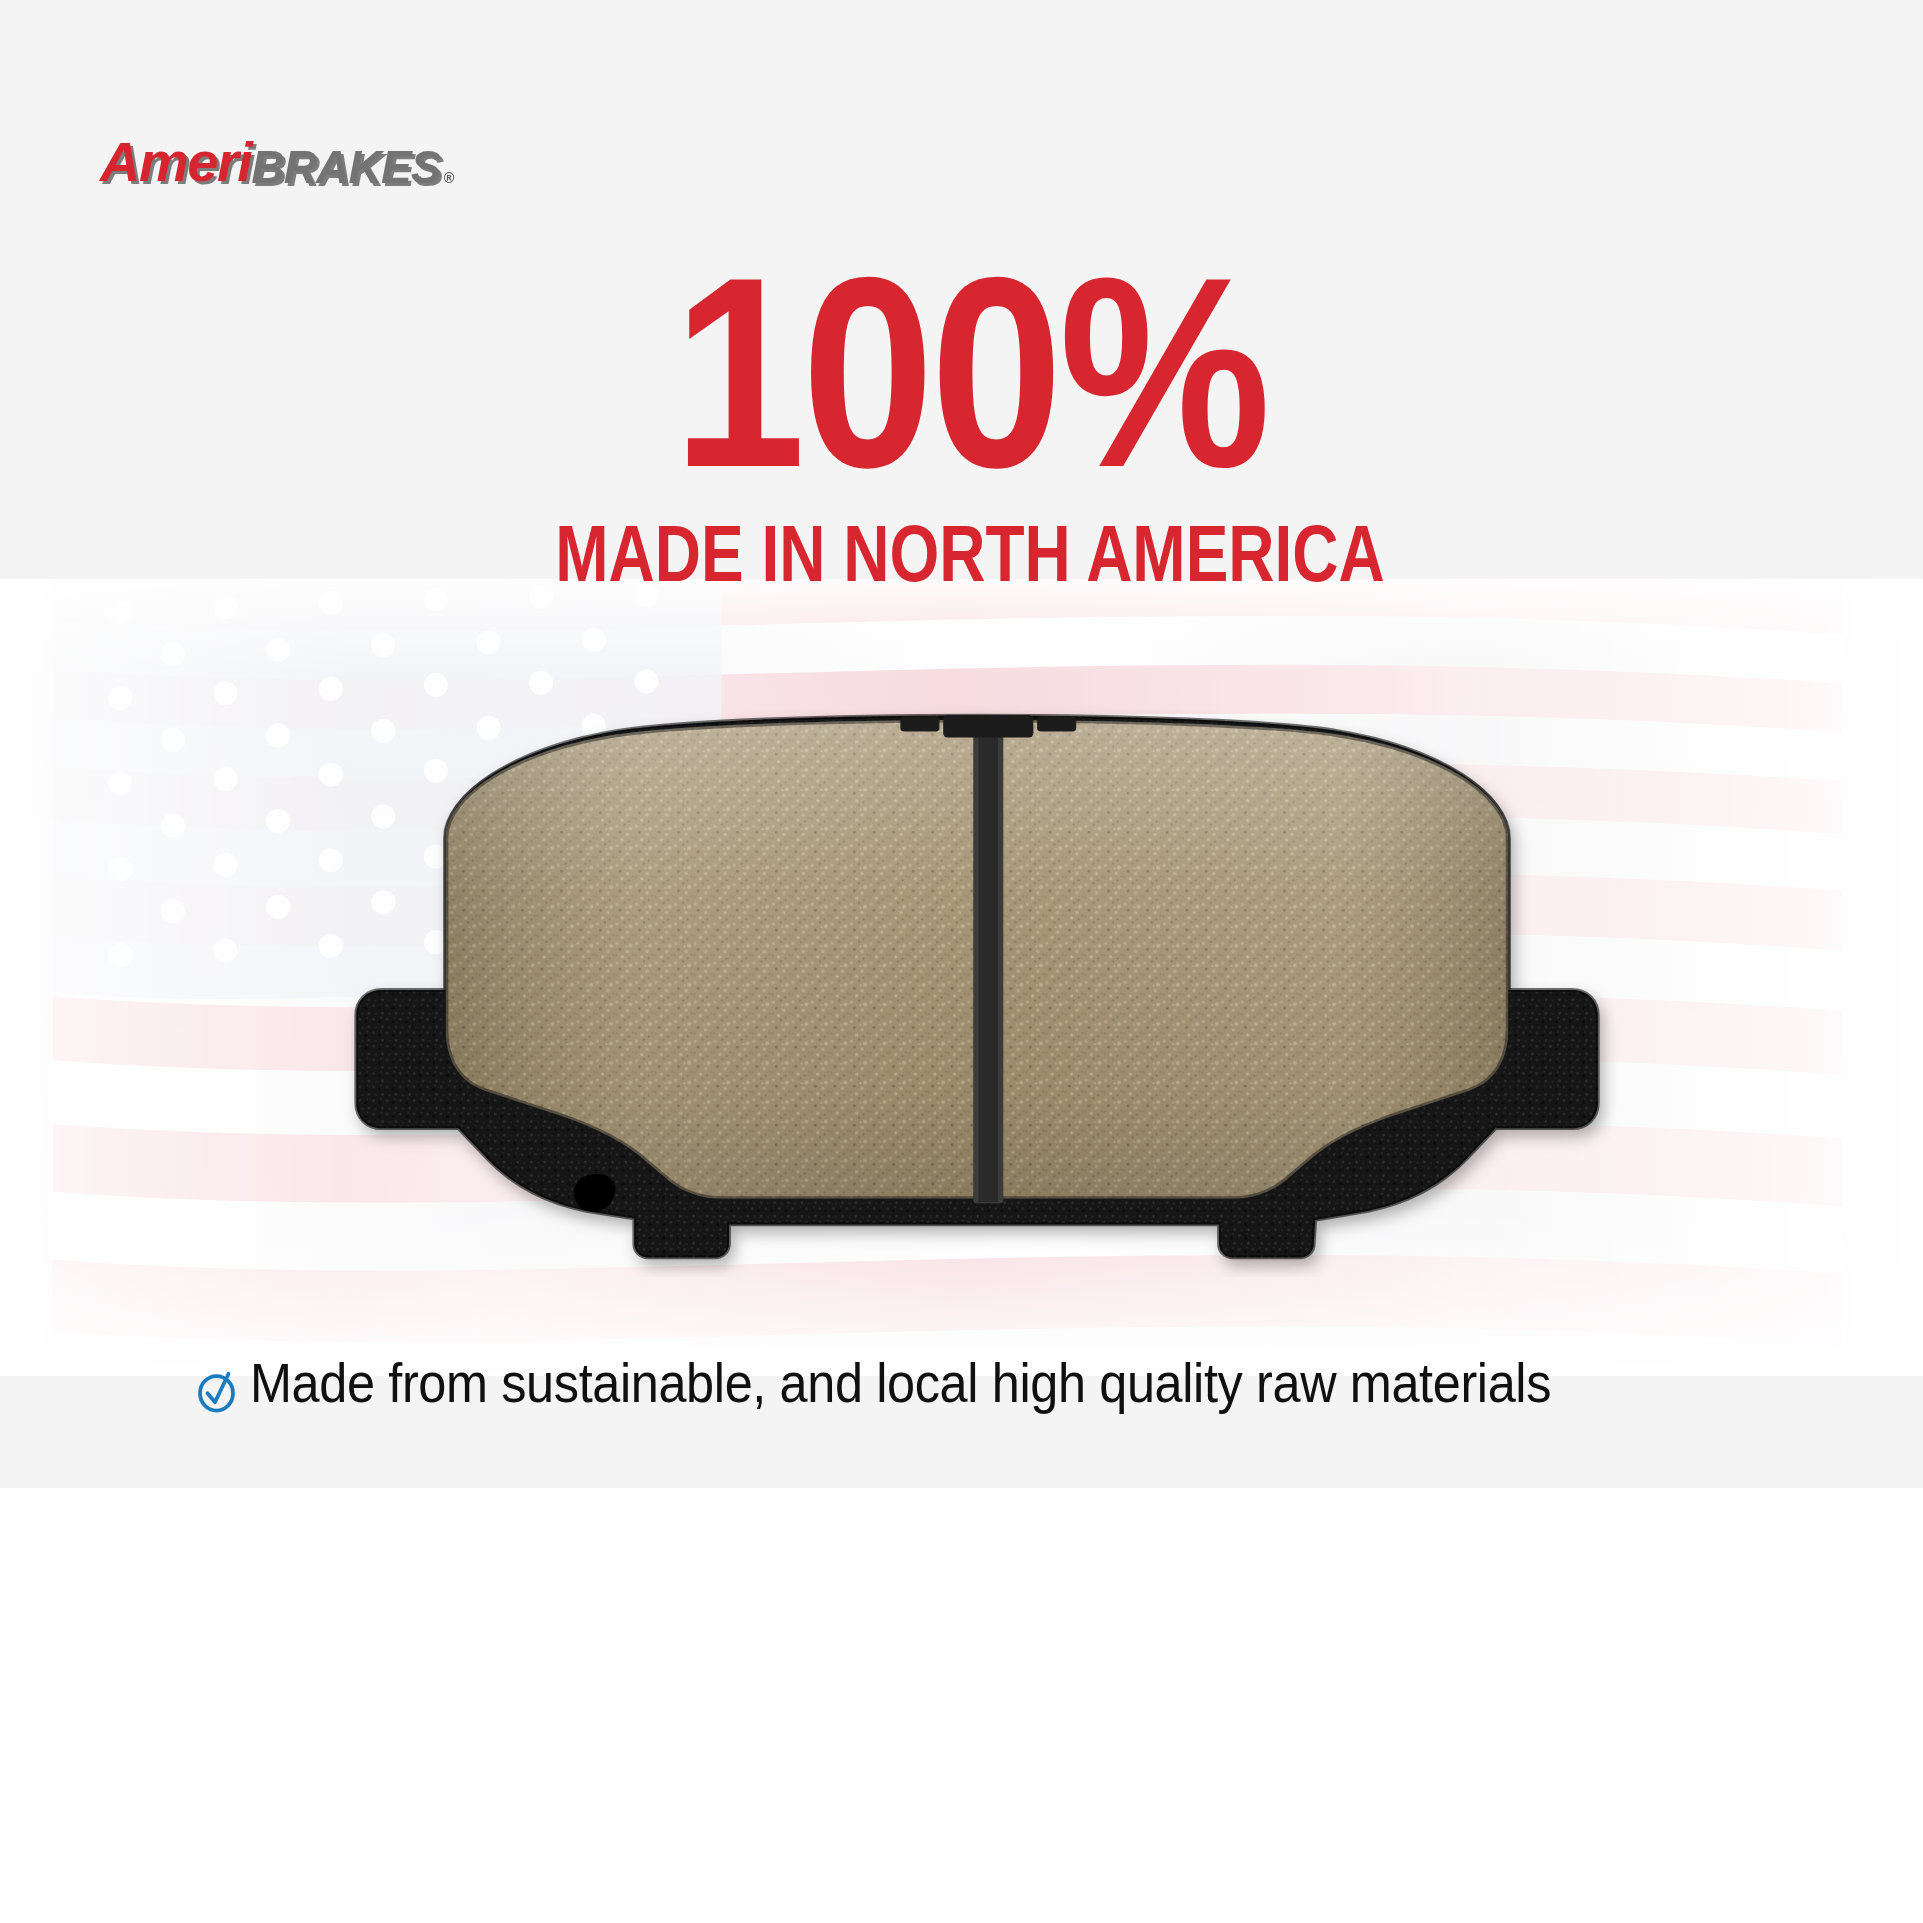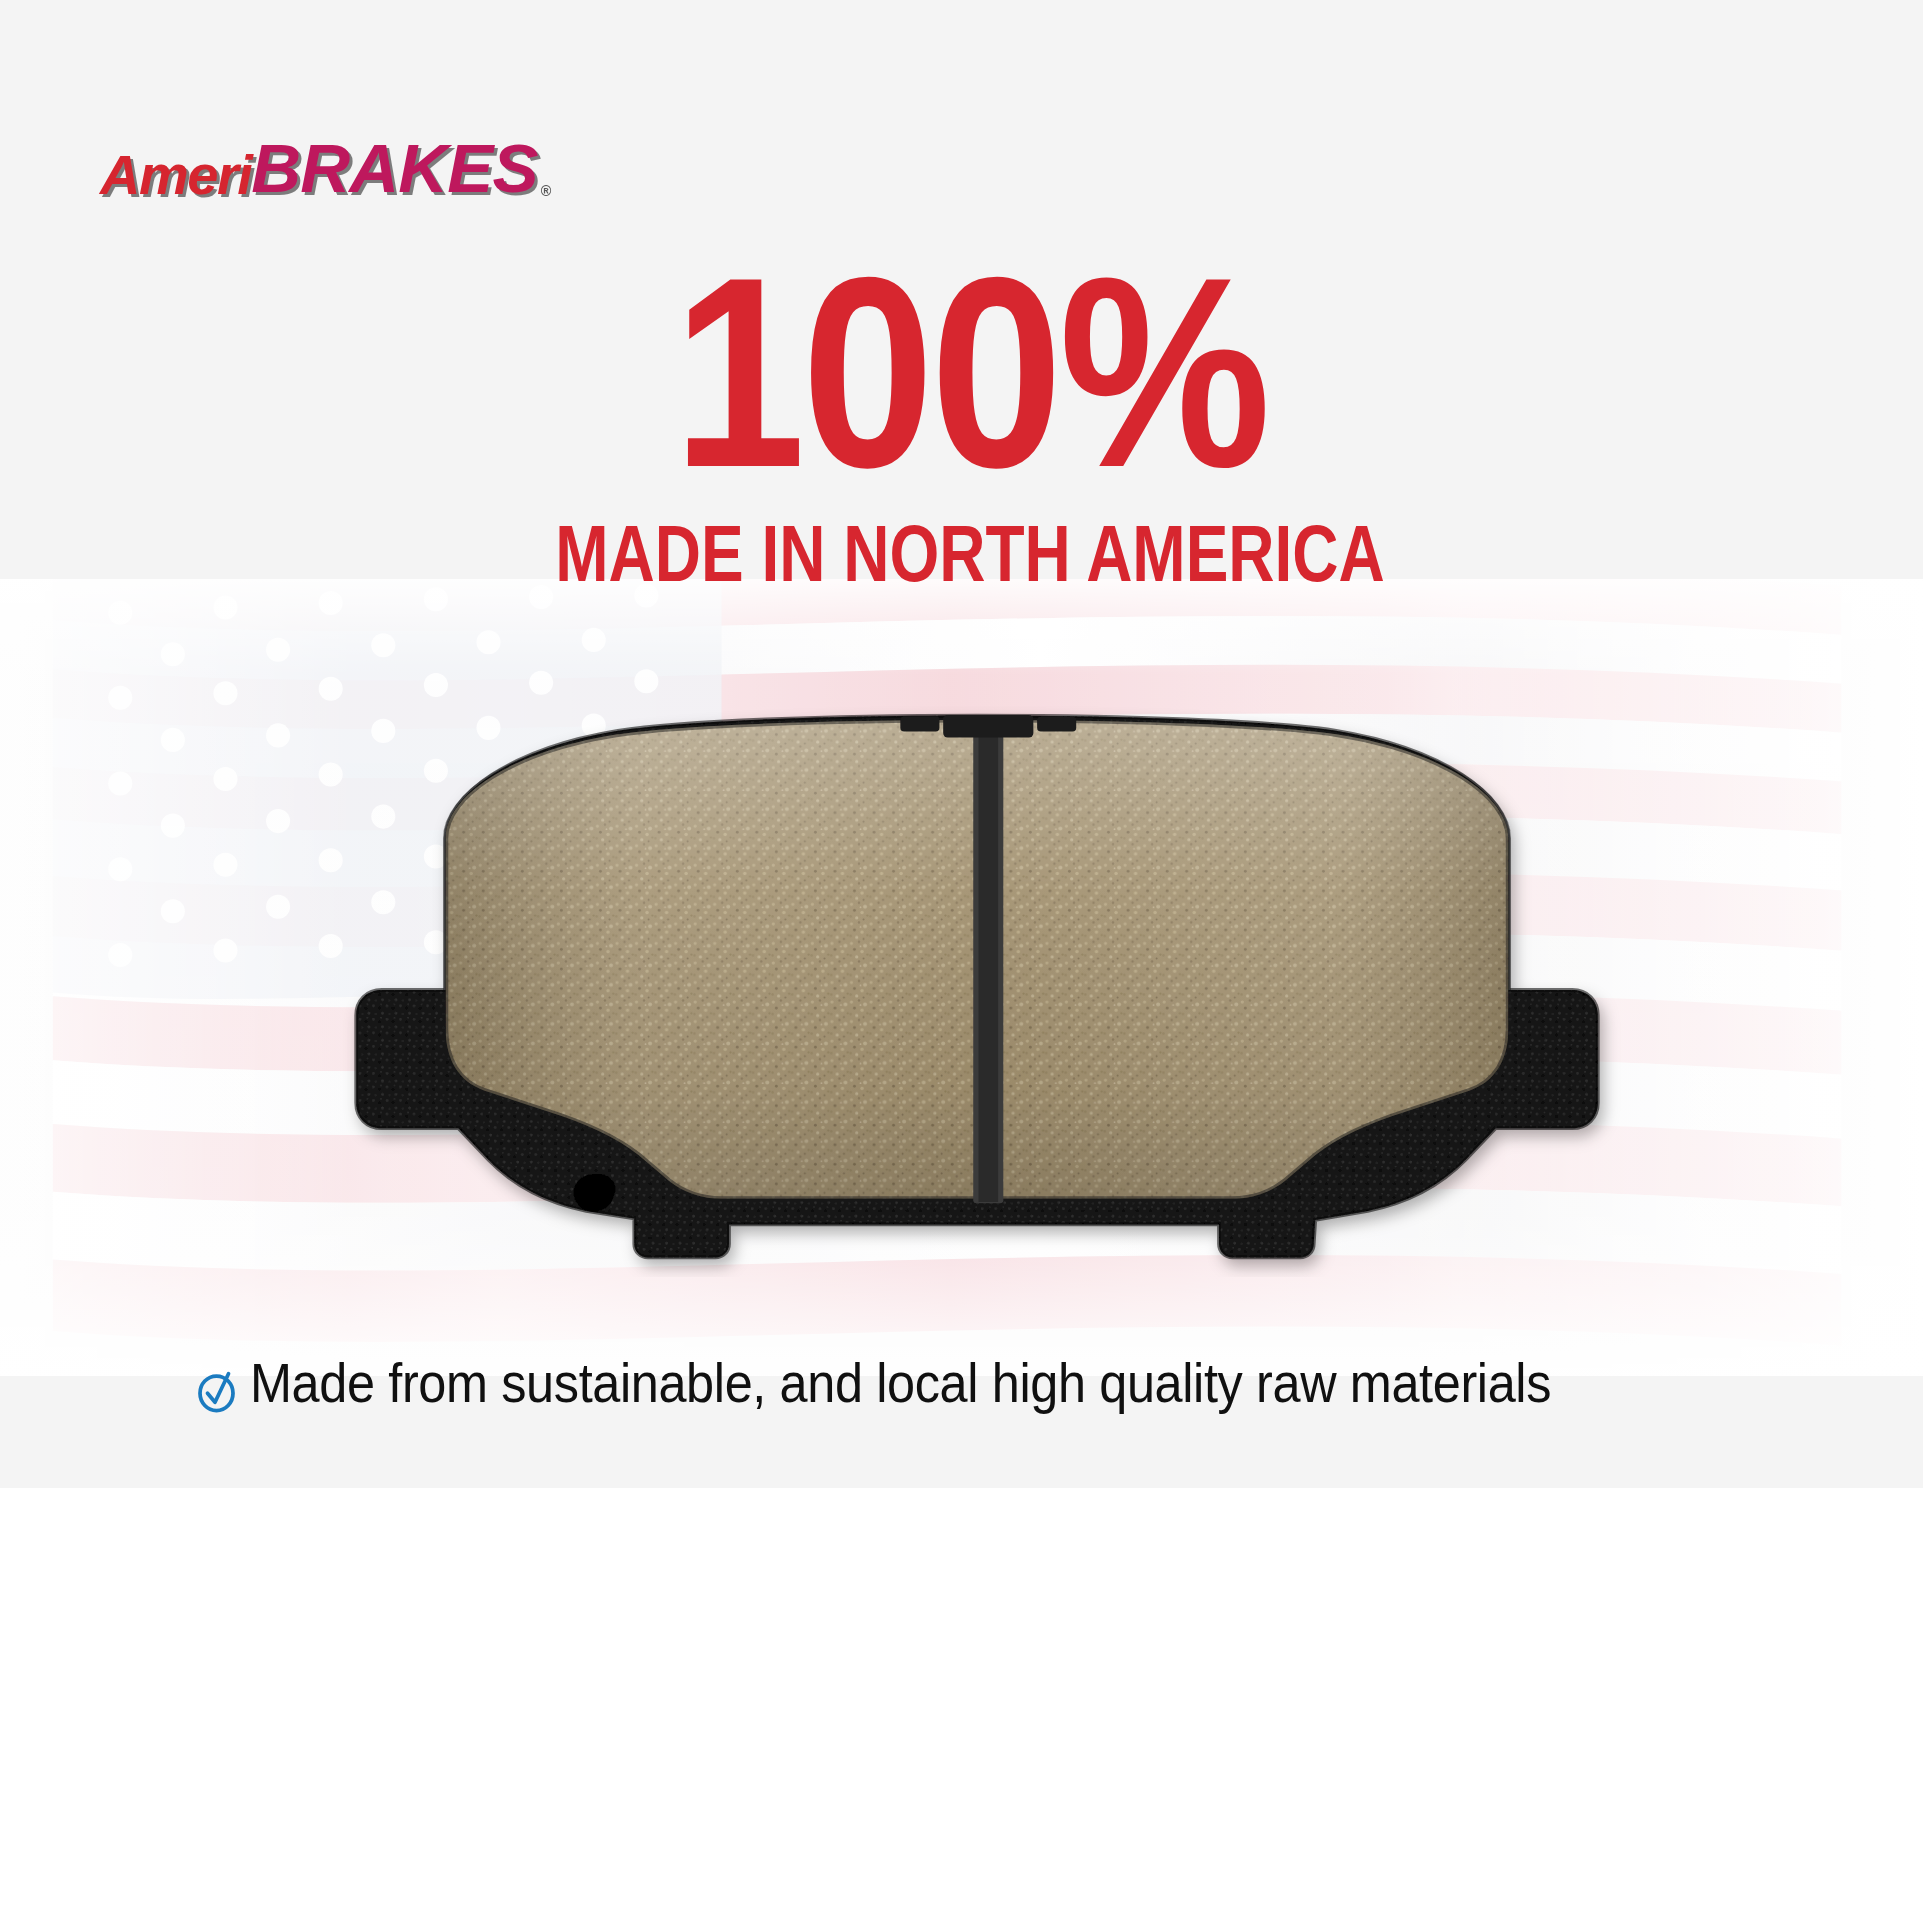--- a/index.html
+++ b/index.html
@@ -43,23 +43,23 @@
   .logo-word {
     font-family: "Liberation Sans", sans-serif;
     font-weight: bold;
     font-style: italic;
     font-size: 56px;
     letter-spacing: -1.5px;
     text-shadow: 3px 3px 0 rgba(25,25,25,0.55);
   }
   .logo-ameri { color: #d6252f; }
   .logo-brakes {
-    color: #be185d;
+    color: #737373;
     letter-spacing: -0.8px;
-    font-size: 69px;
+    font-size: 46px;
   }
   .logo-reg {
     color: #555;
     font-size: 14.3px;
     font-weight: bold;
     font-style: normal;
     margin-left: 3px;
     margin-bottom: 4.5px;
     text-shadow: none;
   }

